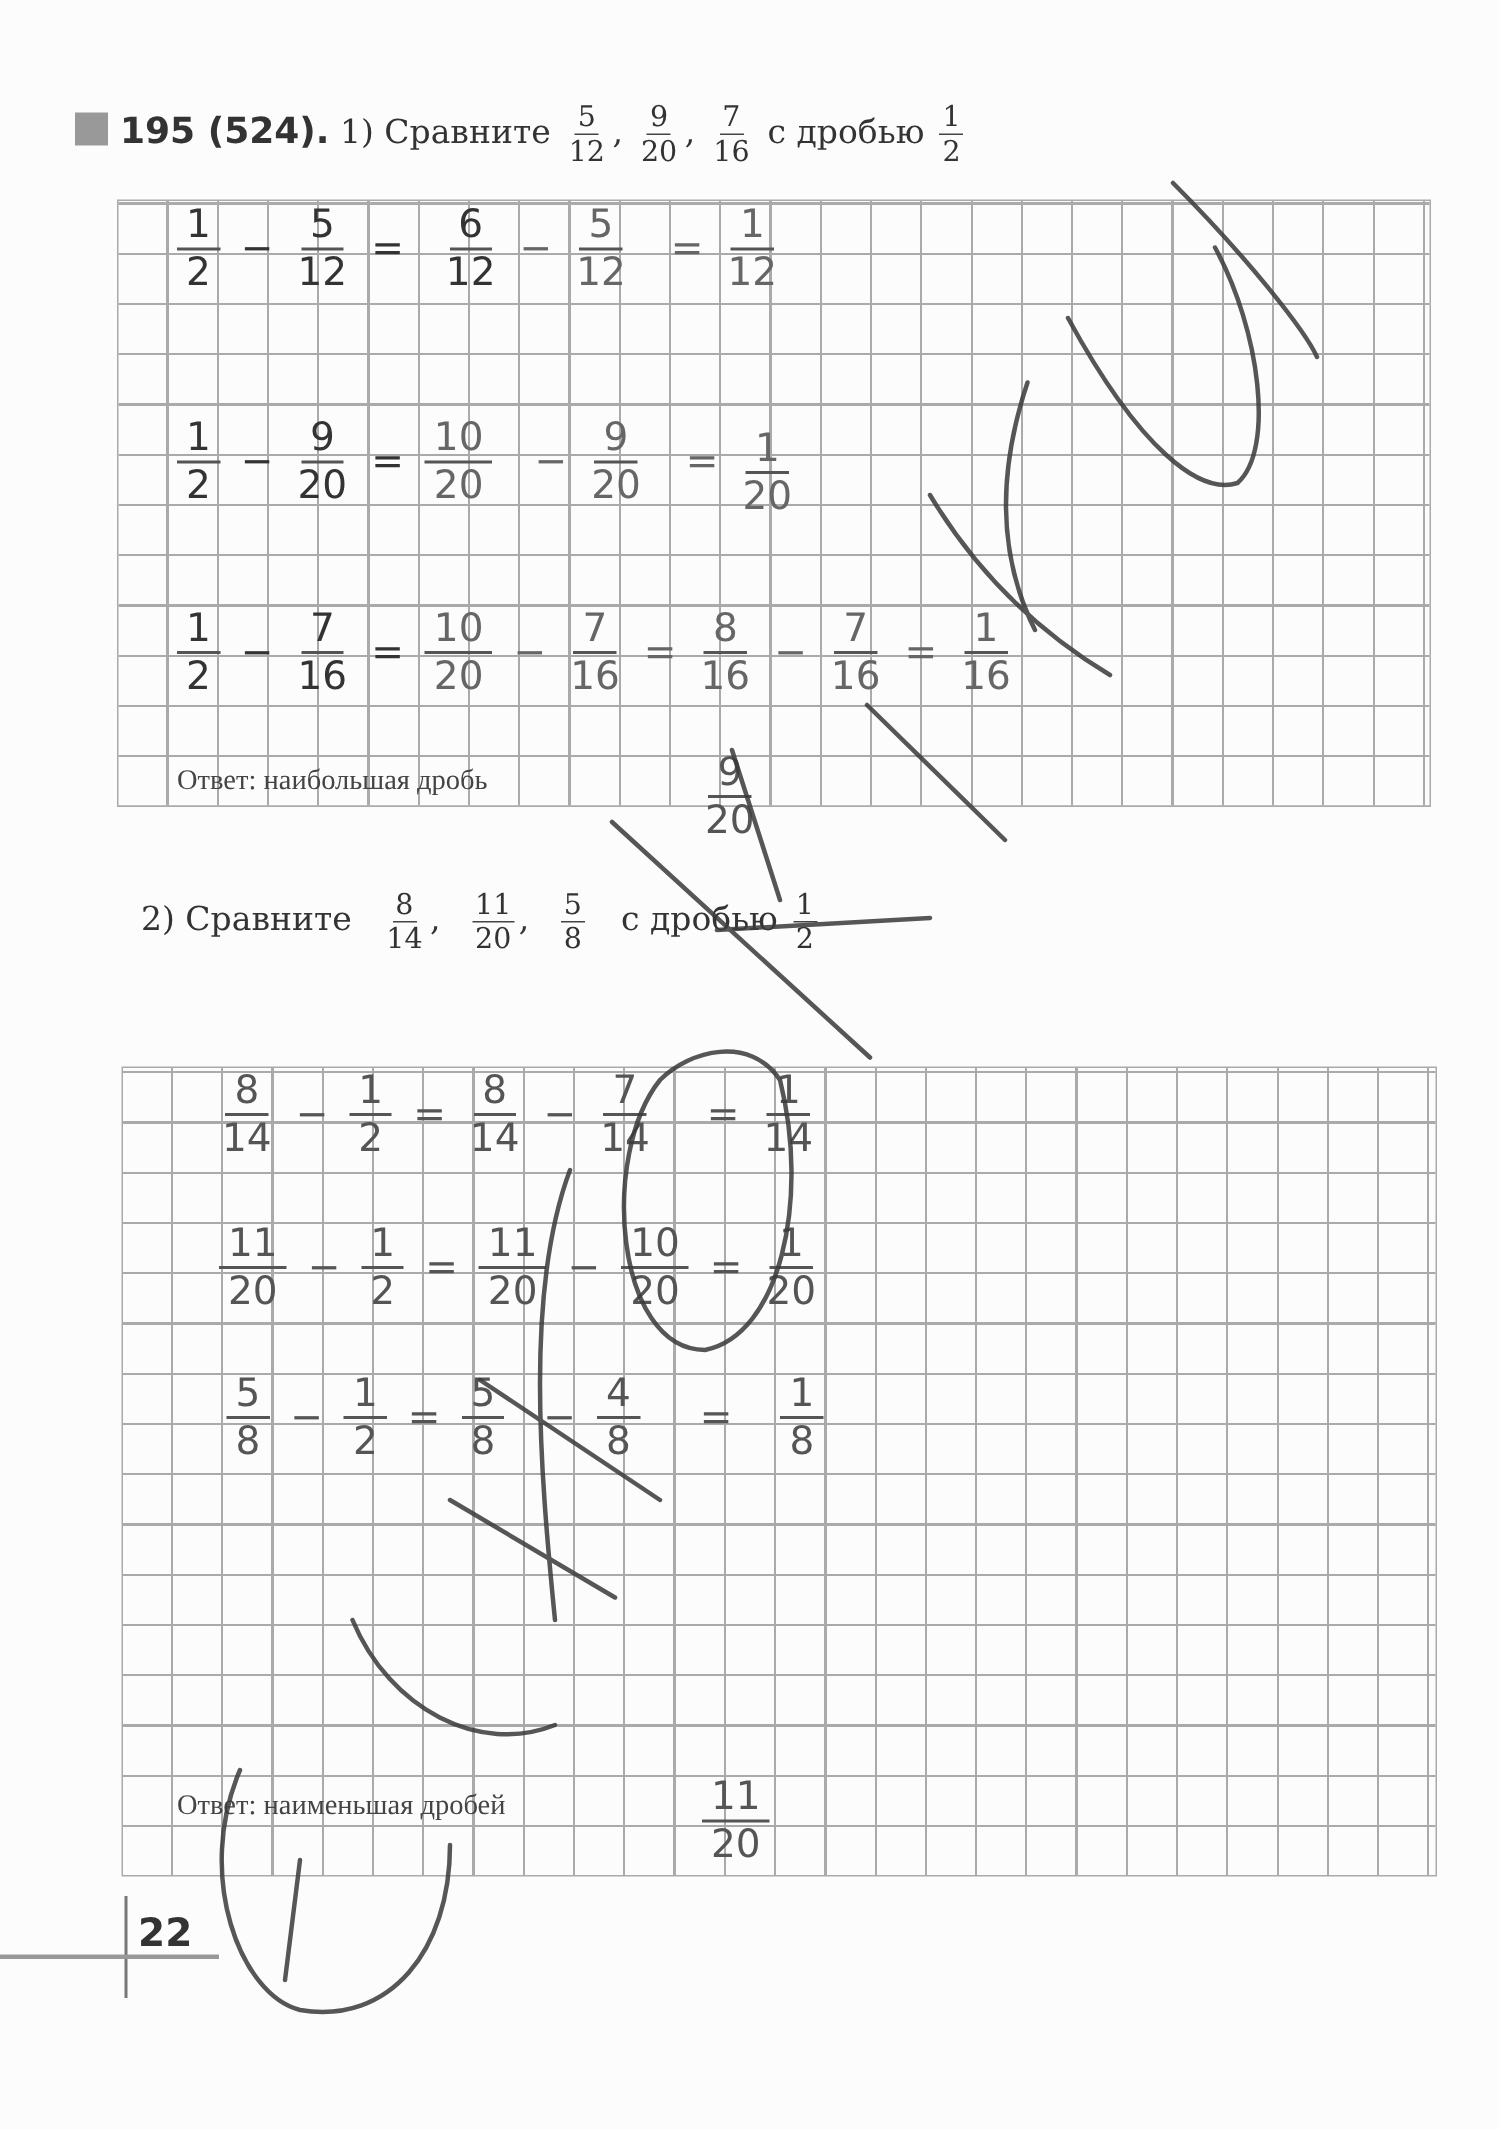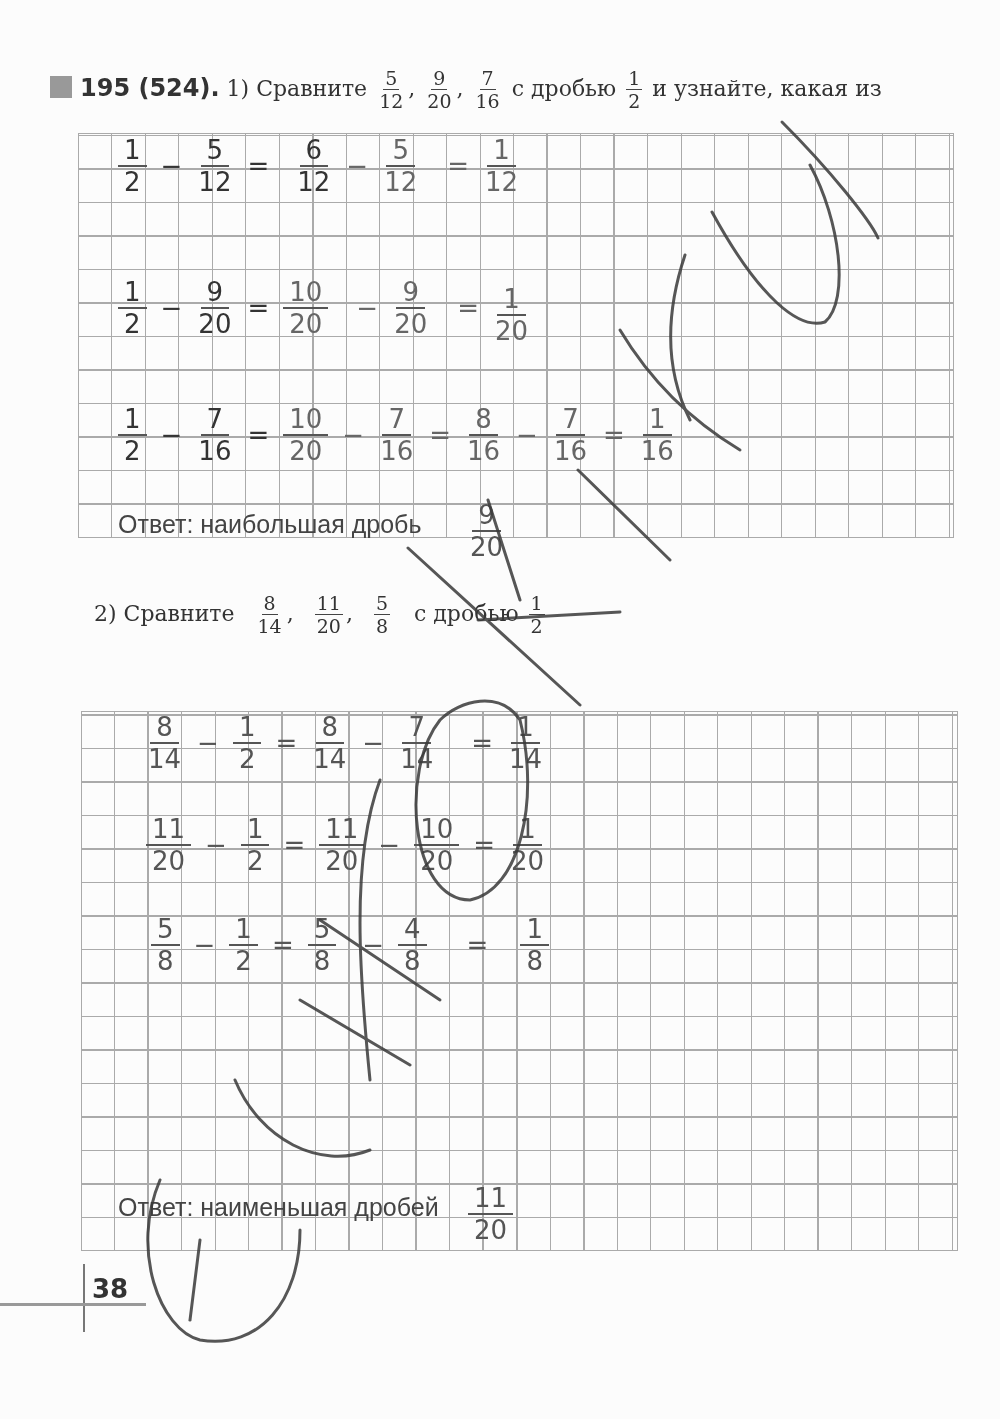--- a/index.html
+++ b/index.html
@@ -20,21 +20,21 @@
           background-image:
             repeating-linear-gradient(0deg, transparent 0 32px, #aaa 32px 33.5px),
             repeating-linear-gradient(90deg, transparent 0 32px, #aaa 32px 33.5px);
           border:1.5px solid #aaa; box-sizing:border-box; }
   .hw { font-family:"DejaVu Sans", sans-serif; color:#555; font-size:26px; position:absolute;
         display:flex; align-items:center; white-space:nowrap; }
   .hw .frac { font-size:26px; line-height:30px; margin:0 6px; }
   .hw .frac .n { border-bottom:2px solid #555; padding:0 6px; }
   .hw .op { margin:0 8px; }
   .hw.dark { color:#333; }
-  .ans-label { font-family:Liberation Sans, sans-serif; font-size:25px; color:#444; position:absolute; }
+  .ans-label { font-family:Liberation Serif, serif; font-size:19px; color:#444; position:absolute; }
   .page-no { left:92px; top:1274px; font-family:"DejaVu Sans", sans-serif; font-weight:bold; font-size:26px; color:#333; }
   .text-line { font-size:22px; white-space:nowrap; }
   svg.overlay { position:absolute; left:0; top:0; pointer-events:none; }
 </style>
 </head>
 <body>
 
 <div class="abs task-head">
   <div class="text-line">
     <span class="sq"></span><span class="num">195 (524).</span>
@@ -49,21 +49,20 @@
       </span><span>,</span>
     <span class="frac">
         <span class="n">7</span>
         <span class="d">16</span>
       </span>
     <span>с дробью</span>
     <span class="frac">
         <span class="n">1</span>
         <span class="d">2</span>
       </span>
-    <span>и узнайте, какая из</span>
   </div>
 </div>
 
 <div class="abs grid" style="left:78px; top:133px; width:876px; height:405px;"></div>
 
 <div class="hw dark" style="left:112px; top:135px;">
   <span class="frac">
       <span class="n">1</span>
       <span class="d">2</span>
     </span>
@@ -270,21 +269,21 @@
 <div class="ans-label" style="left:118px; top:1193px;">Ответ: наименьшая дробей</div>
 <div class="hw" style="left:462px; top:1183px;">
   <span class="frac">
       <span class="n">11</span>
       <span class="d">20</span>
     </span>
 </div>
 
 <div class="abs" style="left:83px; top:1264px; width:2px; height:68px; background:#777;"></div>
 <div class="abs" style="left:0; top:1303px; width:146px; height:3px; background:#999;"></div>
-<div class="abs page-no">38</div>
+<div class="abs page-no">22</div>
 
 <svg class="overlay" width="1000" height="1419">
   <g fill="none" stroke="#3a3a3a" stroke-width="3" stroke-linecap="round" opacity="0.85">
     <path d="M782 122 C830 170, 870 220, 878 238"></path>
     <path d="M810 165 C840 220, 850 300, 825 322 C800 330, 760 300, 712 212"></path>
     <path d="M685 255 C670 300, 660 360, 690 420"></path>
     <path d="M620 330 C650 380, 690 420, 740 450"></path>
     <path d="M578 470 L670 560"></path>
     <path d="M408 548 L580 705"></path>
     <path d="M488 500 L520 600"></path>

